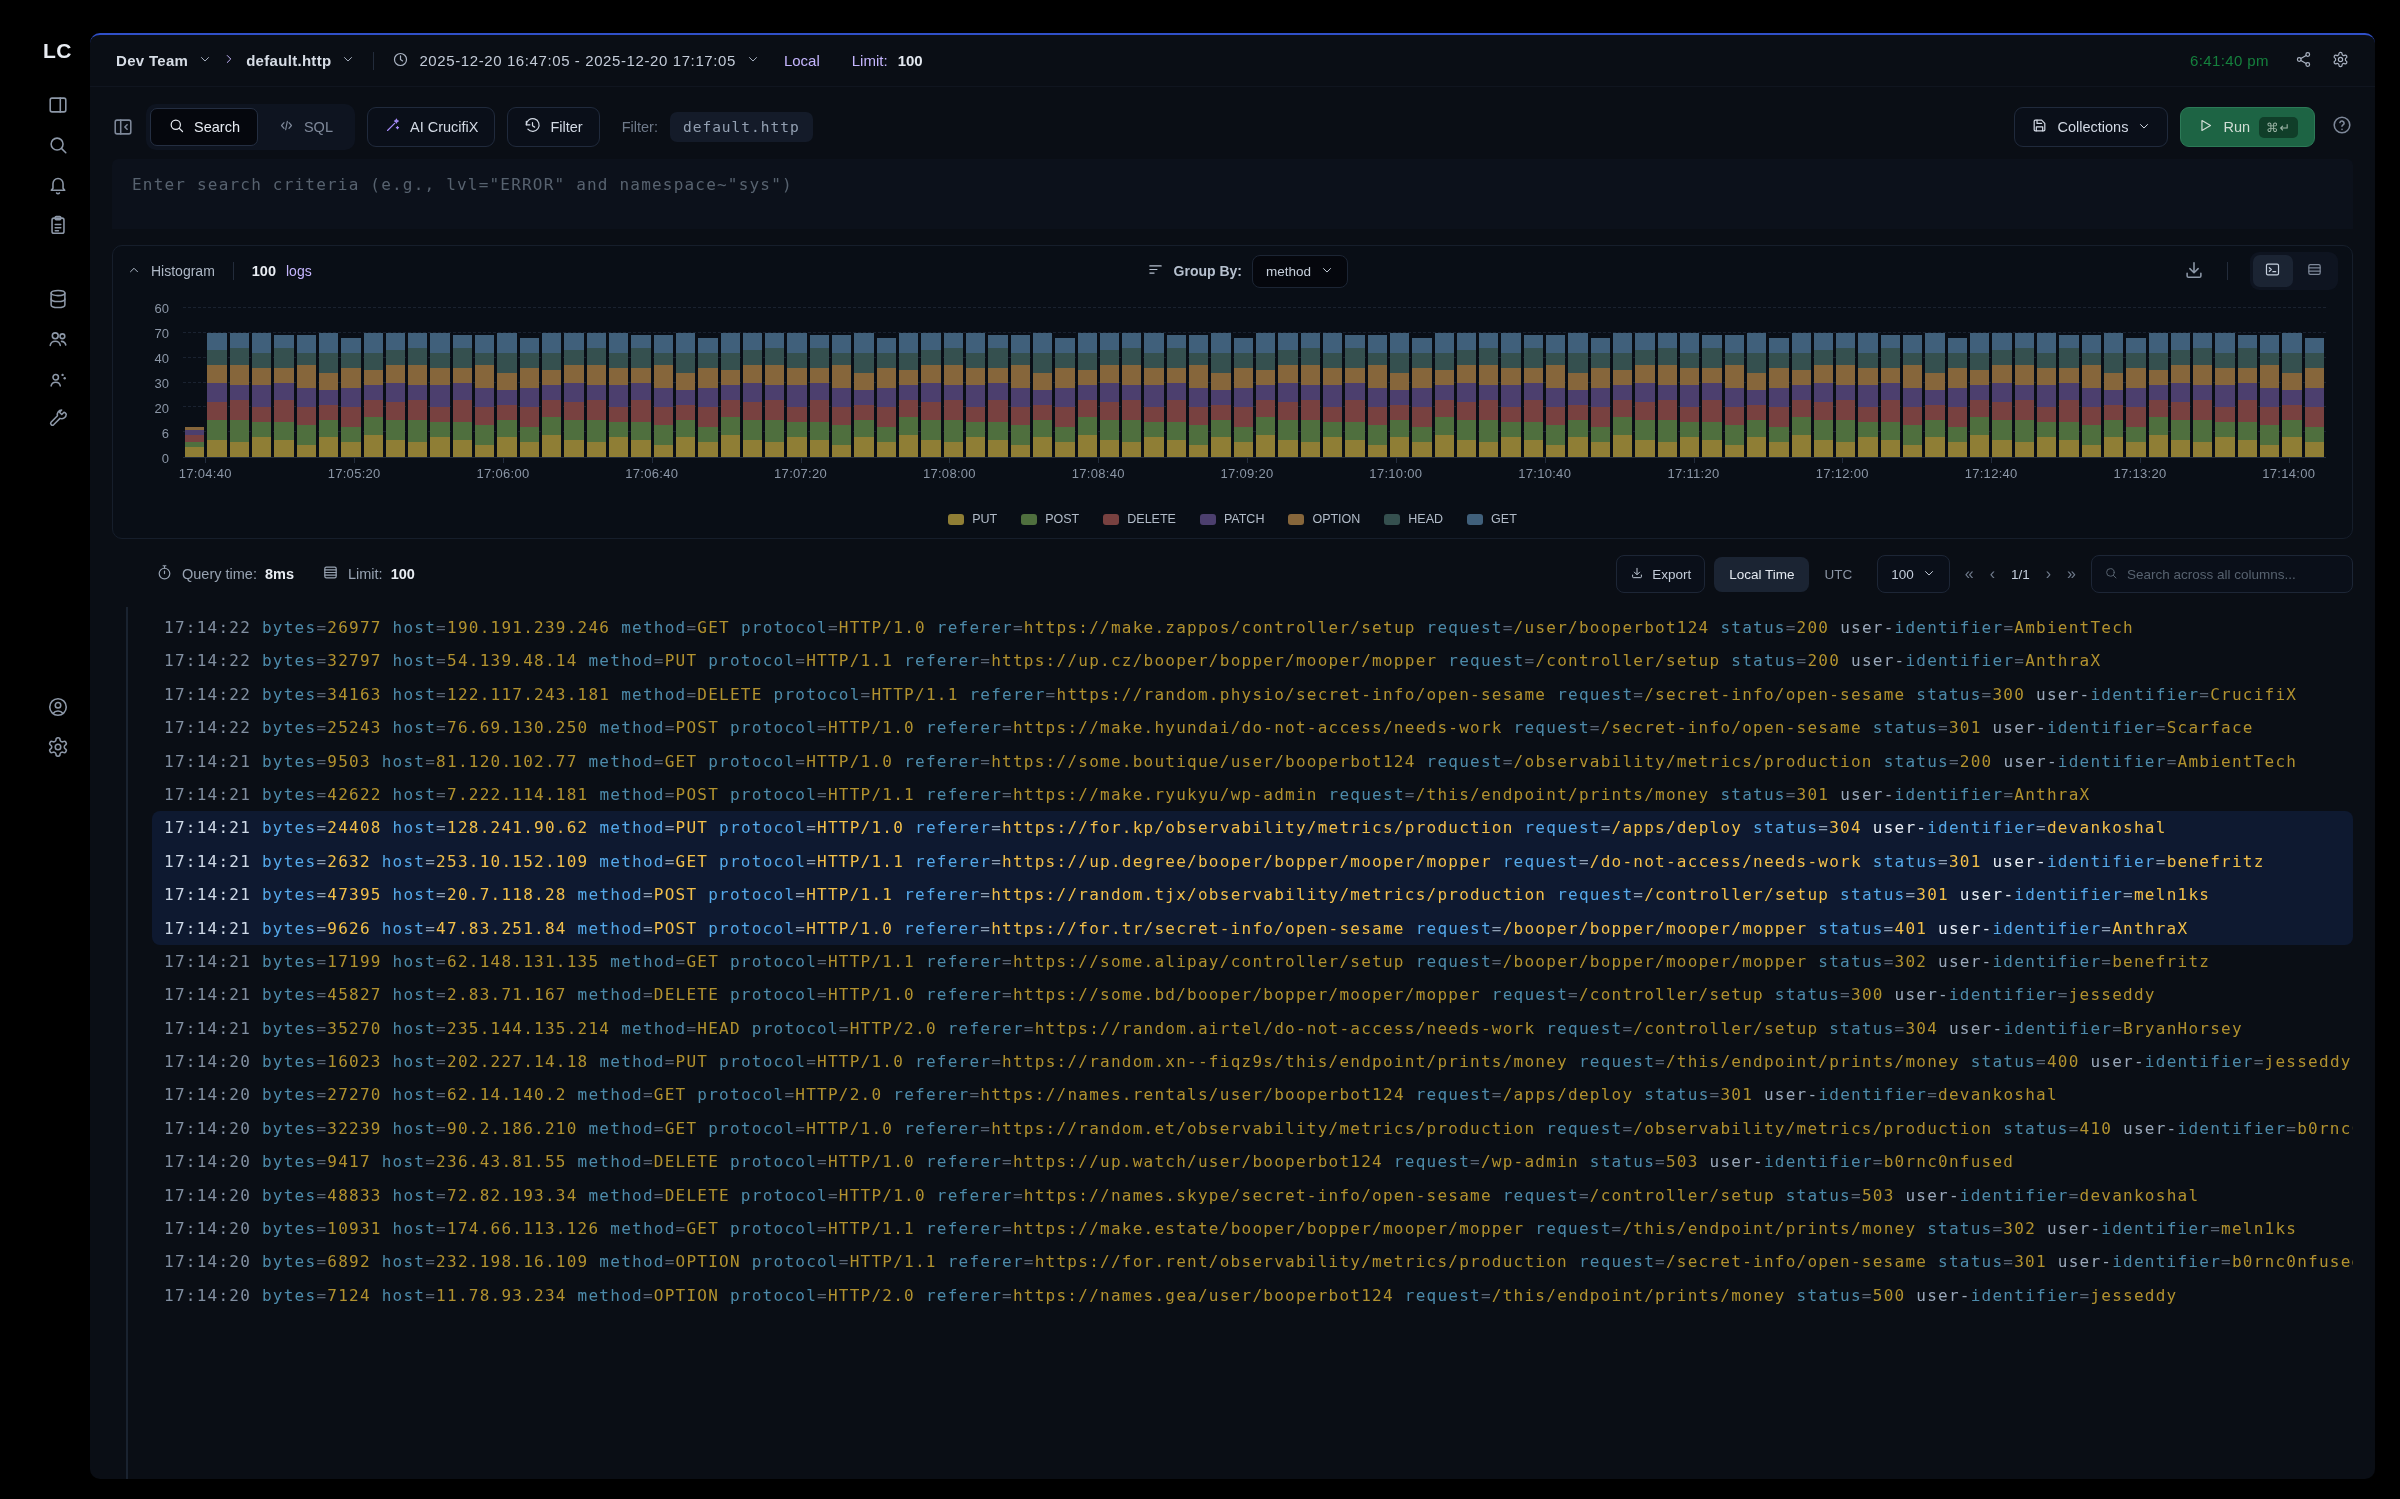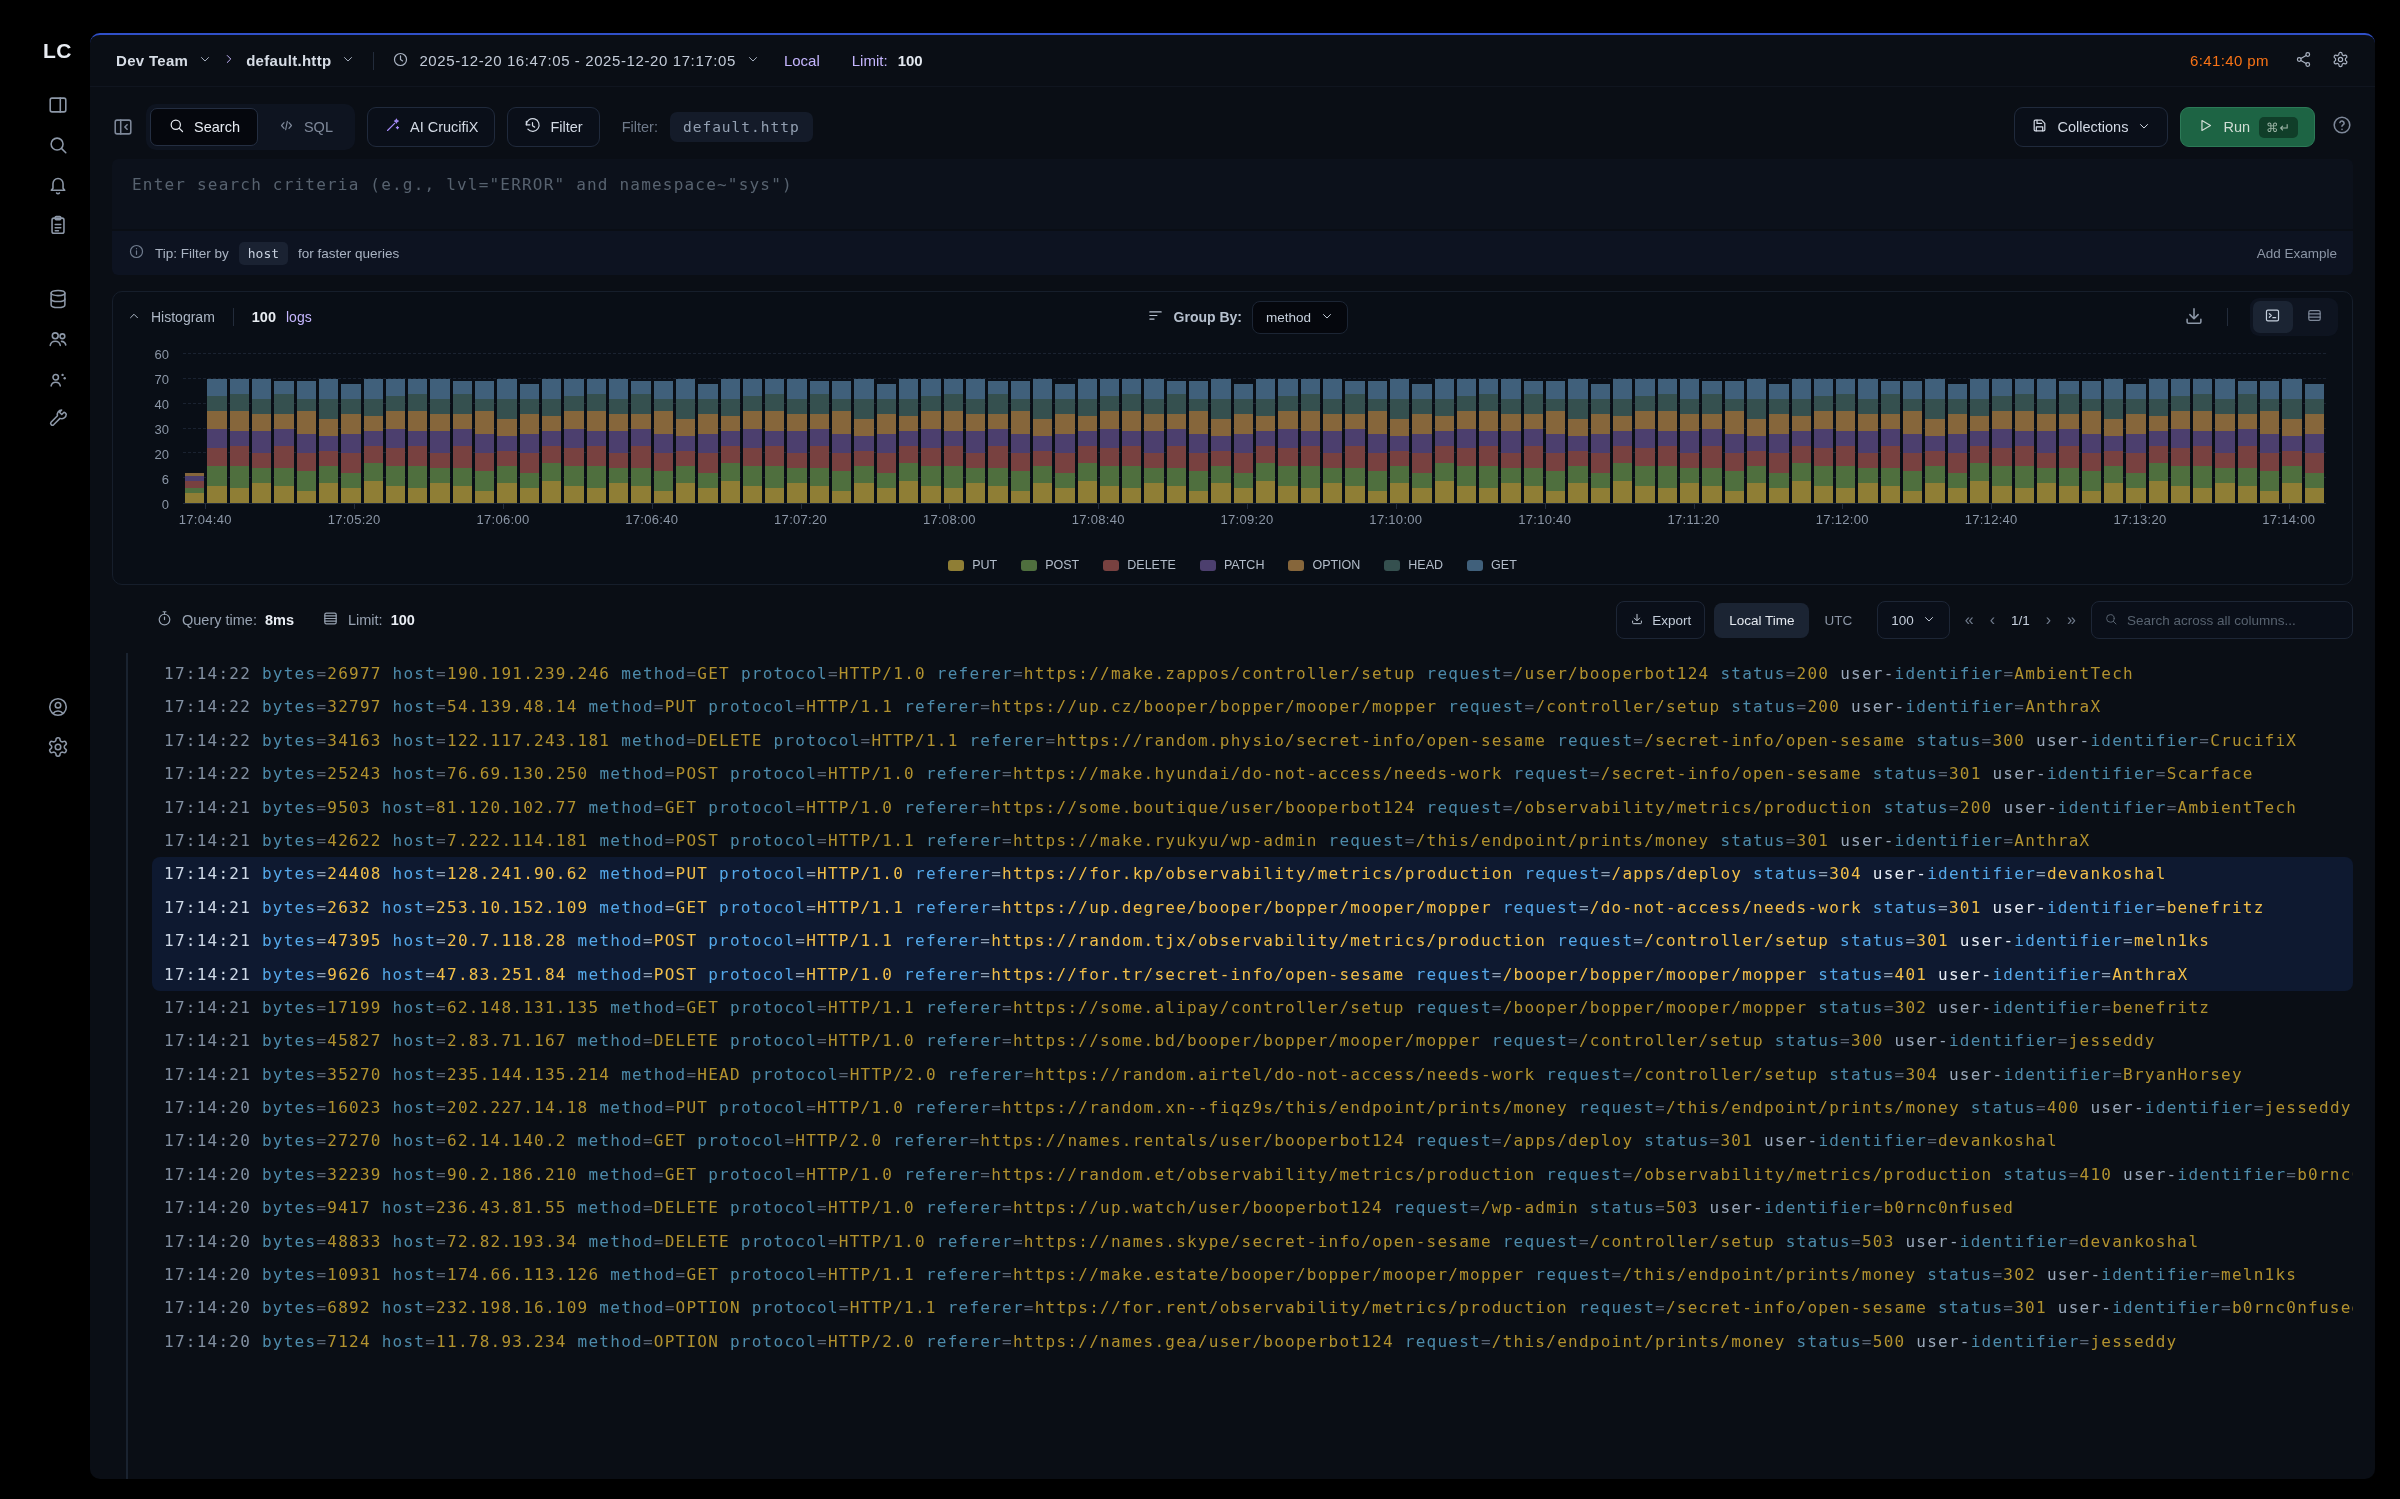--- a/index.html
+++ b/index.html
@@ -16,21 +16,21 @@
   .ic.sm{width:17px;height:17px}
   .ic.xs{width:14px;height:14px}
   
   .main{flex:1;min-width:0;background:#0a0e15;border-top:2px solid #3050c8;border-radius:10px;display:flex;flex-direction:column}
   .topbar{height:52px;display:flex;align-items:center;gap:10px;padding:0 26px;color:#aab3c2;font-size:15px;border-bottom:1px solid #10151f;flex:none}
   .crumb{color:#d7dde6;font-weight:600;letter-spacing:.3px}
   .vdiv{width:1px;height:18px;background:#232c3b;margin:0 8px;flex:none}
   .trange{color:#c3cbd8;letter-spacing:.6px}
   .dim{color:#c4b5fd}
   .topbar b{color:#e2e7ee}
-  .clocktxt{color:#f97316;letter-spacing:.4px}
+  .clocktxt{color:#15803d;letter-spacing:.4px}
   .content{flex:1;min-height:0;display:flex;flex-direction:column;padding:8px 22px 0}
   
   .qtoolbar{height:64px;display:flex;align-items:center;gap:12px;flex:none}
   .ghost{color:#7e8899;background:none;border:none;display:flex;align-items:center;justify-content:center}
   .seg{display:flex;background:#0e1420;border-radius:10px;padding:4px;gap:2px}
   .tab{display:flex;align-items:center;gap:9px;padding:8px 17px;border-radius:7px;color:#7e8899;font-size:14.5px;border:1px solid transparent}
   .tab.active{background:#05070d;border-color:#242e41;color:#e7ebf2}
   .btn{display:flex;align-items:center;gap:9px;height:40px;padding:0 16px;border:1px solid #202a3c;border-radius:9px;background:#0a0f19;color:#d3dae5;font-size:14.5px}
   .ai-ic{color:#a78bfa}
   .table-lbl{color:#6e7989;font-size:14.5px;margin-left:10px}
@@ -288,30 +288,20 @@
         <span class="helpbtn"><svg class="ic" viewBox="0 0 24 24">
               <circle cx="12" cy="12" r="8.5"></circle>
               <path d="M9.7 9.2a2.4 2.4 0 0 1 4.6.8c0 1.6-2.3 1.9-2.3 3.3"></path>
               <path d="M12 16.8h.01"></path>
             </svg></span>
       </div>
 
       <div class="searchbox">
         <textarea placeholder="Enter search criteria (e.g., lvl=&quot;ERROR&quot; and namespace~&quot;sys&quot;)" style=""></textarea>
       </div>
-      <div class="tipbar">
-        <span class="tip-ic"><svg class="ic sm" viewBox="0 0 24 24">
-              <circle cx="12" cy="12" r="8.5"></circle>
-              <path d="M12 8h.01M12 11.2V16"></path>
-            </svg></span>
-        <span>Tip: Filter by</span>
-        <span class="code-chip mono">host</span>
-        <span>for faster queries</span>
-        <span class="add-example">Add Example</span>
-      </div>
 
       <div class="hist-card">
         <div class="hist-head">
           <span><svg class="ic xs" viewBox="0 0 24 24">
                 <path d="M6 15l6-6 6 6"></path>
               </svg></span>
           <span>Histogram</span>
           <span class="vdiv"></span>
           <b>100</b>
           <span class="dim">logs</span>

